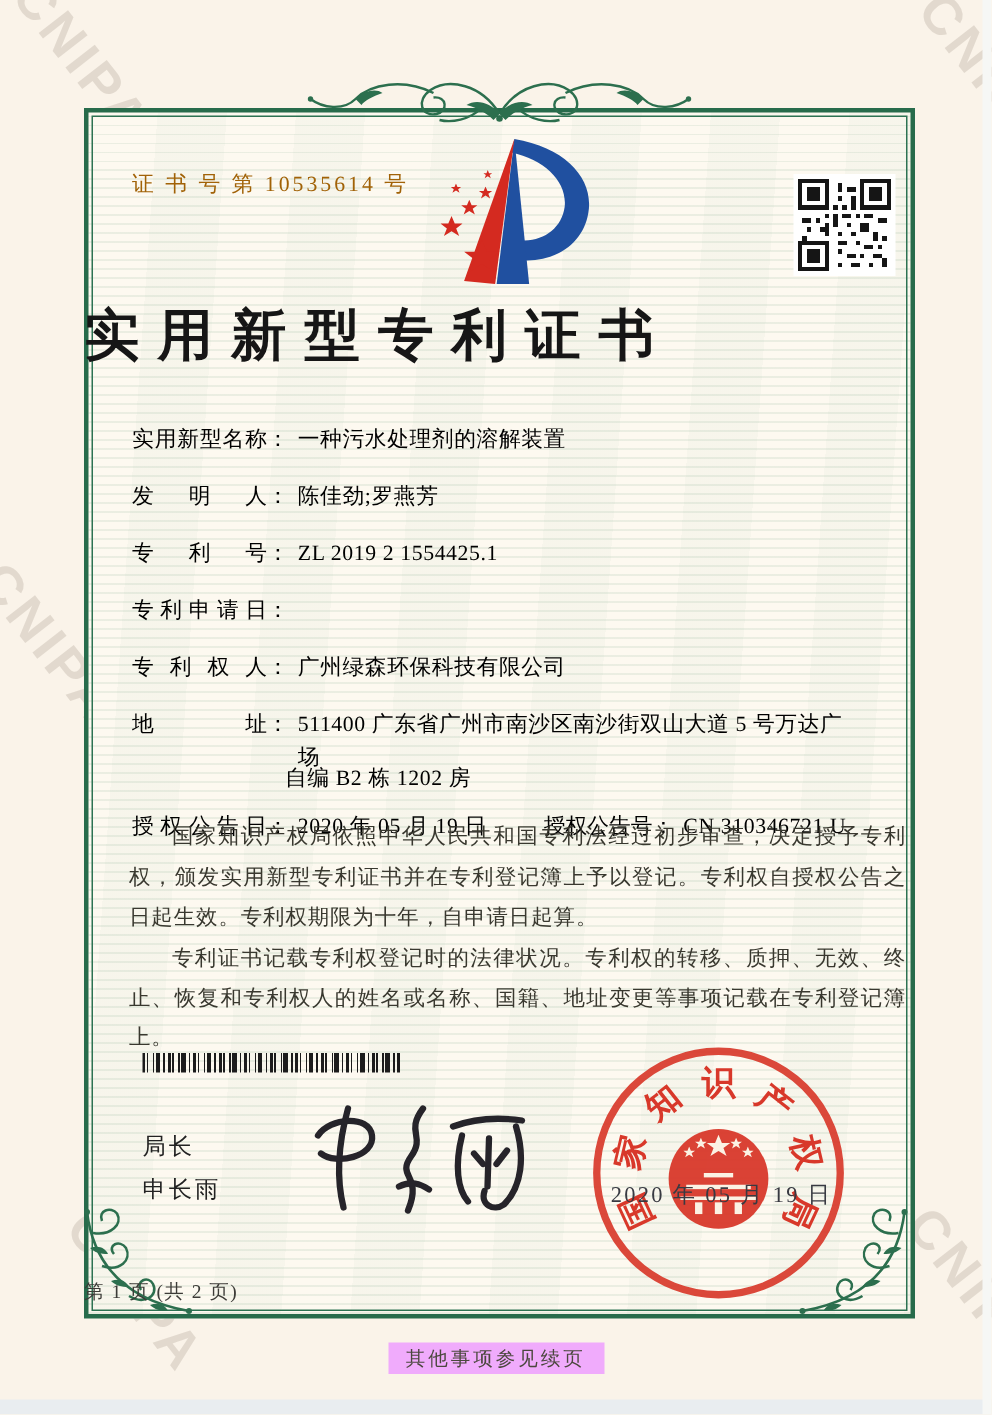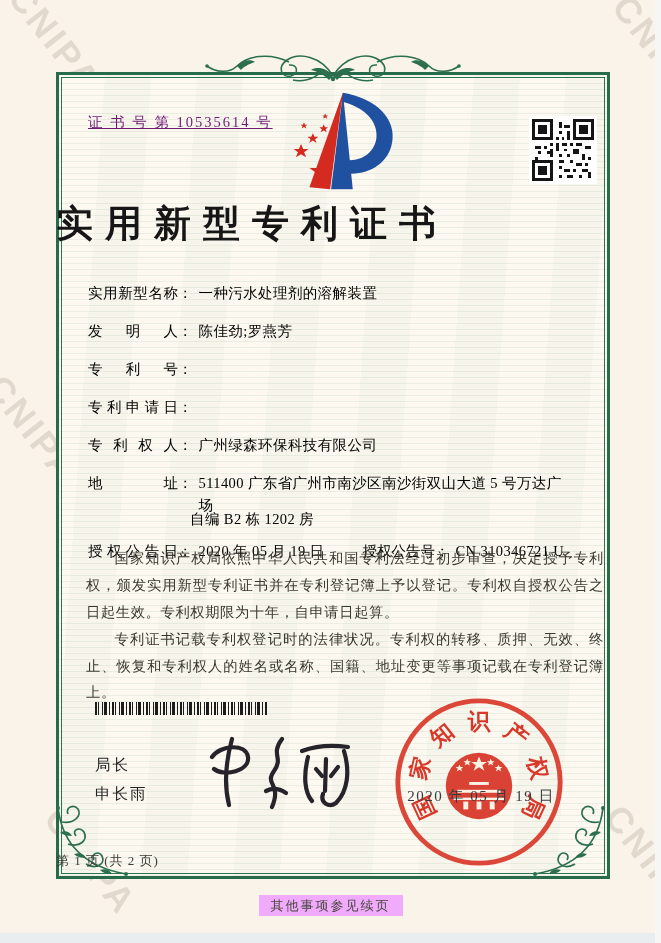--- a/index.html
+++ b/index.html
@@ -26,21 +26,21 @@
       repeating-linear-gradient(94deg, rgba(255,255,255,0) 0 46px, rgba(150,185,160,0.06) 46px 92px),
       repeating-linear-gradient(0deg, rgba(125,168,138,0.14) 0 1px, rgba(0,0,0,0) 1px 6px),
       #fdf9f0;
   }
   .frame::after{
     content:"";position:absolute;inset:2px;border:1px solid #2d7252;pointer-events:none;
   }
   
   .cert-no{
     position:absolute;left:88px;top:113px;
-    font-size:14.5px;letter-spacing:2px;color:#701a75;text-decoration:underline;
+    font-size:14.5px;letter-spacing:2px;color:#a16207;
   }
   .logo{position:absolute;left:268px;top:86px;width:138px;height:112px;}
   .qr{position:absolute;left:529px;top:116px;width:62px;height:62px;background:#fff;padding:3px;}
   .qr svg{display:block;width:100%;height:100%;shape-rendering:crispEdges;}
   .title{
     position:absolute;left:56px;top:199px;width:554px;text-align:left;
     font-size:37px;font-weight:700;letter-spacing:12px;color:#161616;
   }
   
   .fields{position:absolute;left:88px;top:282px;width:486px;font-size:14.5px;color:#000000;}
@@ -209,20 +209,21 @@
     <span class="val">一种污水处理剂的溶解装置</span>
   </div>
   <div class="row">
     <span class="lbl">发明人</span>
       <span class="colon">：</span>
     <span class="val">陈佳劲;罗燕芳</span>
   </div>
   <div class="row">
     <span class="lbl">专利号</span>
       <span class="colon">：</span>
+    <span class="val">ZL 2019 2 1554425.1</span>
   </div>
   <div class="row">
     <span class="lbl">专利申请日</span>
       <span class="colon">：</span>
   </div>
   <div class="row">
     <span class="lbl">专利权人</span>
       <span class="colon">：</span>
     <span class="val">广州绿森环保科技有限公司</span>
   </div>

